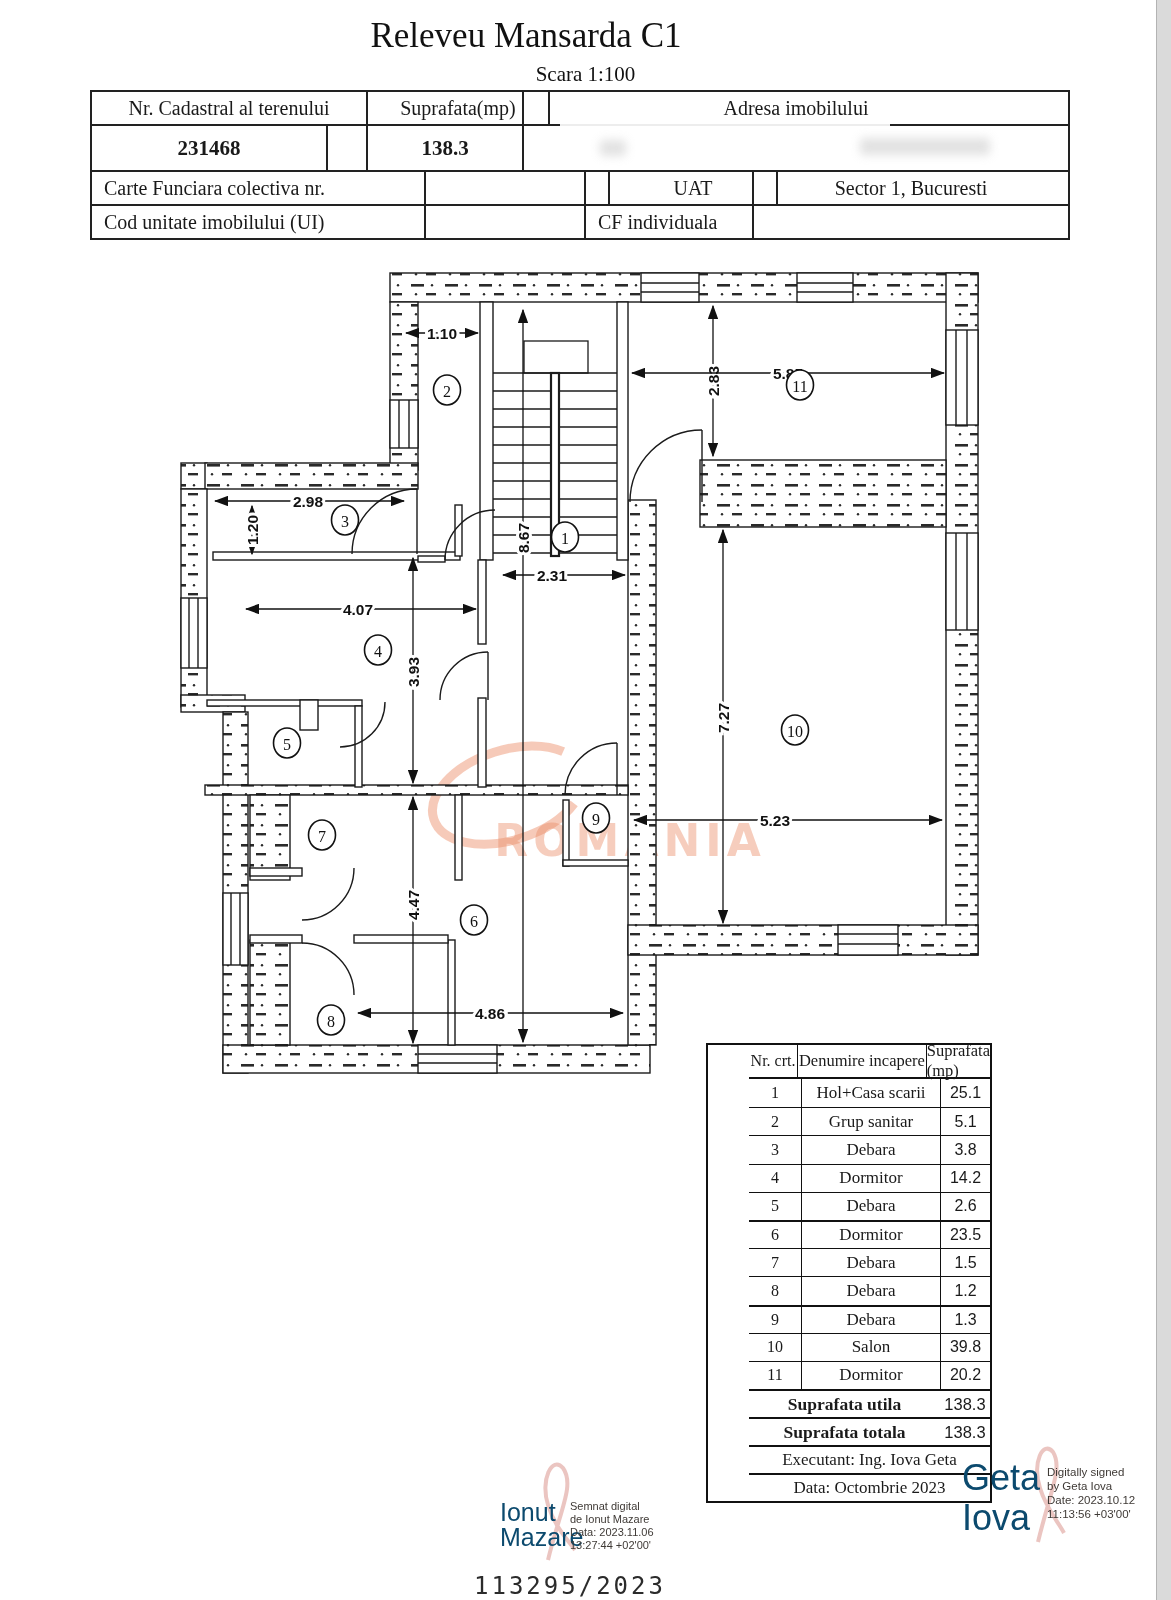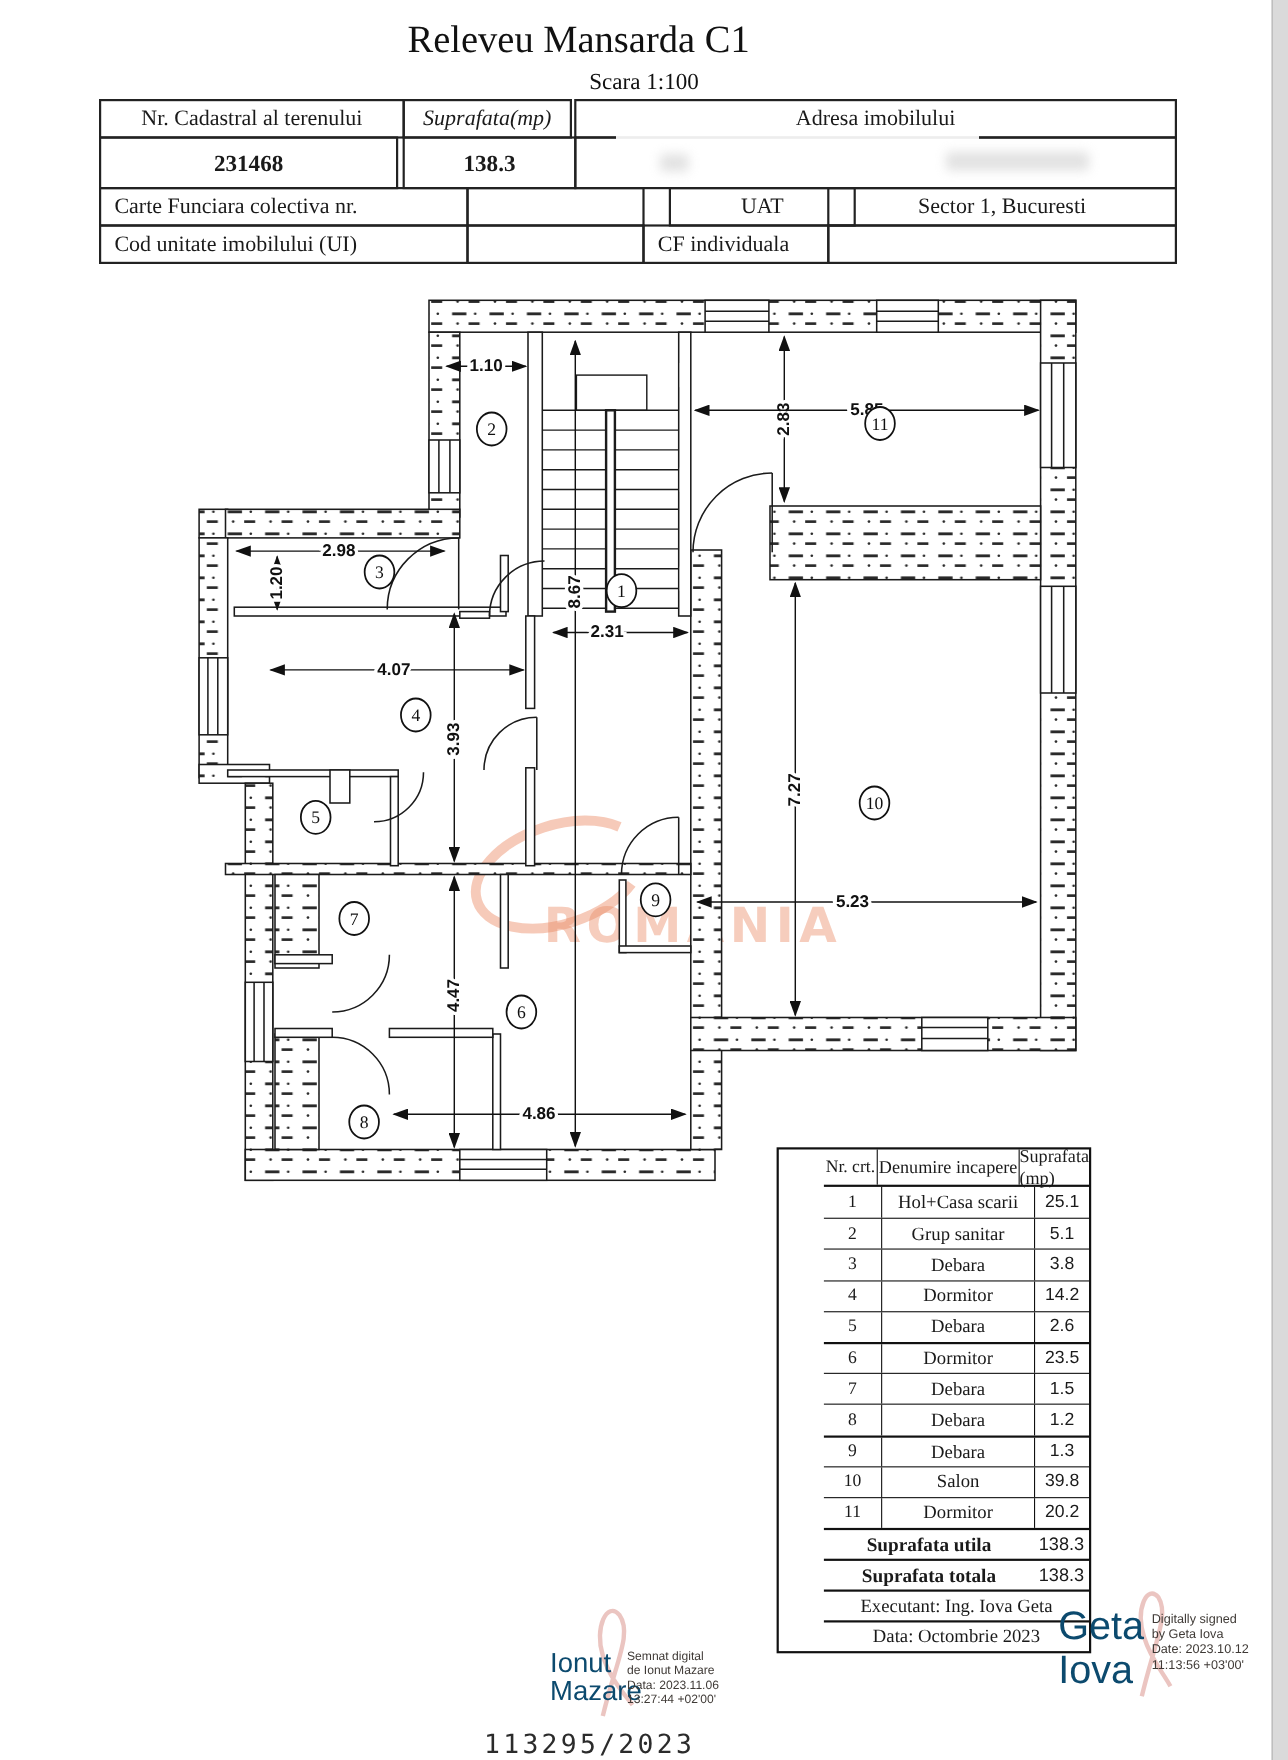--- a/index.html
+++ b/index.html
@@ -29,39 +29,39 @@
   .rt-data{height:28.2px;border-top:1.2px solid #111;}
   .rt-data:first-child{border-top:none;}
   .rt-strong{border-top:2.4px solid #111 !important;}
   .rt-sum{height:28px;border-top:2.4px solid #111;}
   .rt-sum .lbl{width:191px;font-weight:bold;font-size:17.5px;justify-content:center;}
   .rt-sum .val{flex:1;font-family:"Liberation Sans",sans-serif;font-size:16.5px;justify-content:center;}
   .rt-full{height:28px;border-top:2.4px solid #111;justify-content:center;font-size:17px;}
   
   .sig-name{position:absolute;font-family:"Liberation Sans",sans-serif;color:#0c4a6e;line-height:1.0;}
   .sig-details{position:absolute;font-family:"Liberation Sans",sans-serif;color:#3f3a36;}
-  #case-number{position:absolute;left:440px;top:1572px;width:260px;
+  #case-number{position:absolute;left:440px;top:1572px;width:260px;text-align:center;
                font-family:"DejaVu Sans Mono",monospace;font-size:24px;letter-spacing:3px;color:#2b2b2b;}
   #scroll-strip{position:absolute;right:0;top:0;width:14px;height:1600px;background:#dadada;border-left:1px solid #b3b3b3;}
   .whiteout{position:absolute;background:#fff;opacity:.92;}
 </style>
 </head>
 <body>
 
 <div id="page">
 
   <div id="doc-title">Releveu Mansarda C1</div>
   <div id="doc-subtitle">Scara 1:100</div>
 
   <div>
     <div class="cell" style="left:90px;top:90px;width:278px;height:36px;">Nr. Cadastral al terenului</div>
-    <div class="cell" style="left:366px;top:90px;width:154px;height:36px;font-style:italic;">Suprafata(mp)</div>
+    <div class="cell" style="left:366px;top:90px;width:184px;height:36px;">Suprafata(mp)</div>
     <div class="cell" style="left:522px;top:90px;width:548px;height:36px;">Adresa imobilului</div>
 
-    <div class="cell bold" style="left:90px;top:124px;width:272px;height:48px;">231468</div>
+    <div class="cell bold" style="left:90px;top:124px;width:238px;height:48px;">231468</div>
     <div class="cell bold" style="left:366px;top:124px;width:158px;height:48px;">138.3</div>
     <div class="cell" style="left:522px;top:124px;width:548px;height:48px;"></div>
     <div class="whiteout" style="left:560px;top:122px;width:330px;height:6px;"></div>
     <div class="blurblob" style="left:600px;top:140px;width:26px;height:16px;"></div>
     <div class="blurblob" style="left:860px;top:138px;width:130px;height:17px;"></div>
 
     <div class="cell left" style="left:90px;top:170px;width:336px;height:36px;">Carte Funciara colectiva nr.</div>
     <div class="cell" style="left:424px;top:170px;width:162px;height:36px;"></div>
     <div class="cell" style="left:608px;top:170px;width:170px;height:36px;">UAT</div>
     <div class="cell" style="left:752px;top:170px;width:318px;height:36px;">Sector 1, Bucuresti</div>

